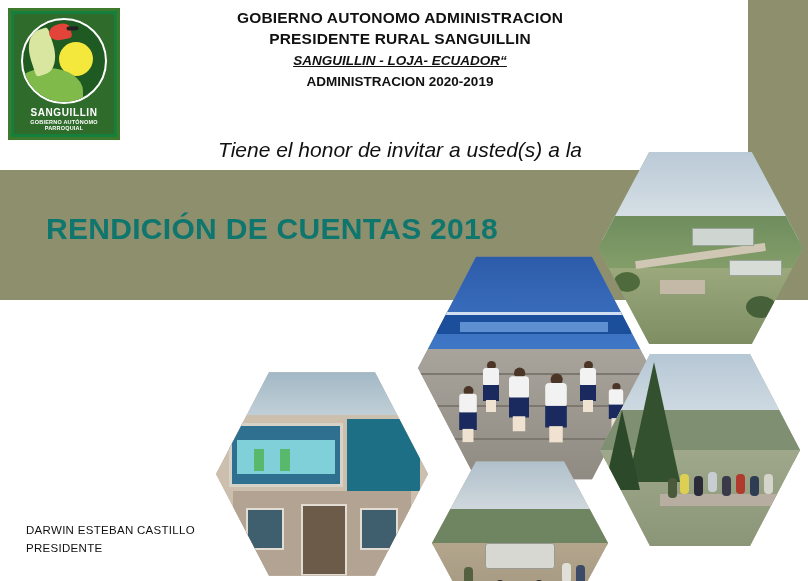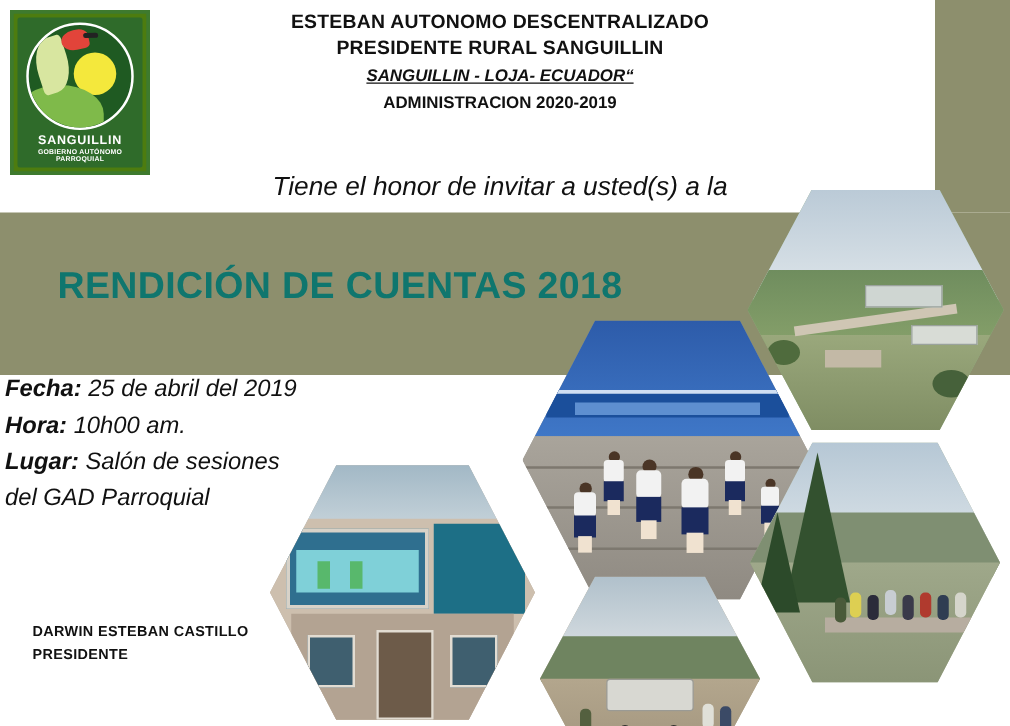--- a/index.html
+++ b/index.html
@@ -41,21 +41,21 @@
     right: 0; top: 0;
     width: 60px; height: 170px;
     background: #8d8f6d;
   }
 
   
   .logo-box {
     position: absolute;
     left: 8px; top: 8px;
     width: 112px; height: 132px;
-    background: #4d7c0f;
+    background: #15803d;
     border: 3px solid #3e7a2e;
     overflow: hidden;
   }
   .logo-inner {
     position: absolute;
     left: 3px; top: 3px;
     width: 100px; height: 120px;
     background: #2f6b2a;
     border-radius: 2px;
     overflow: hidden;
@@ -190,23 +190,23 @@
     width: 300px;
     color: #111111;
     font-style: italic;
     font-size: 19px;
     line-height: 1.52;
   }
   .details .lbl { font-weight: bold; }
 
   .signature {
     position: absolute;
-    left: 26px; top: 498px;
+    left: 26px; top: 522px;
     font-size: 11.5px;
-    font-weight: bold;
+    font-weight: normal;
     color: #111111;
     line-height: 1.55;
     letter-spacing: .3px;
   }
 
   
   .hex {
     position: absolute;
     clip-path: polygon(25% 2%, 75% 2%, 100% 50%, 75% 98%, 25% 98%, 0% 50%);
     overflow: hidden;
@@ -252,42 +252,30 @@
         <div class="logo-hill"></div>
         <div class="logo-leaf"></div>
         <div class="logo-bird"></div>
       </div>
       <div class="logo-name">SANGUILLIN</div>
       <div class="logo-sub">GOBIERNO AUTÓNOMO PARROQUIAL</div>
     </div>
   </div>
 
   <div class="header-text">
-    <div class="hdr-l1">ESTEBAN AUTONOMO DESCENTRALIZADO</div>
+    <div class="hdr-l1">GOBIERNO AUTONOMO ADMINISTRACION</div>
     <div class="hdr-l2">PRESIDENTE  RURAL SANGUILLIN</div>
     <div class="hdr-l3">SANGUILLIN - LOJA- ECUADOR“</div>
     <div class="hdr-l5">ADMINISTRACION  2020-2019</div>
   </div>
 
   <div class="invite-line">Tiene el honor de invitar a usted(s) a la</div>
 
   <div class="title-main">RENDICIÓN DE CUENTAS 2018</div>
 
-  <div class="details">
-    <div>
-      <span class="lbl">Fecha:</span><span> 25 de abril del 2019</span>
-    </div>
-    <div>
-      <span class="lbl">Hora:</span><span> 10h00 am.</span>
-    </div>
-    <div>
-      <span class="lbl">Lugar:</span><span> Salón de sesiones</span>
-    </div>
-    <div>del GAD Parroquial</div>
-  </div>
 
   <div class="signature">
     <div>DARWIN ESTEBAN CASTILLO</div>
     <div>PRESIDENTE</div>
   </div>
 
   <div class="hex" id="hex-village">
     <div class="sky" style="background:linear-gradient(#b9c9d6,#dfe6ea);"></div>
     <div class="mid" style="background:linear-gradient(#6f8d5e,#86a06a);top:34%;height:30%;"></div>
     <div class="grd" style="background:linear-gradient(#9aa87c,#7e8c62);height:40%;"></div>

